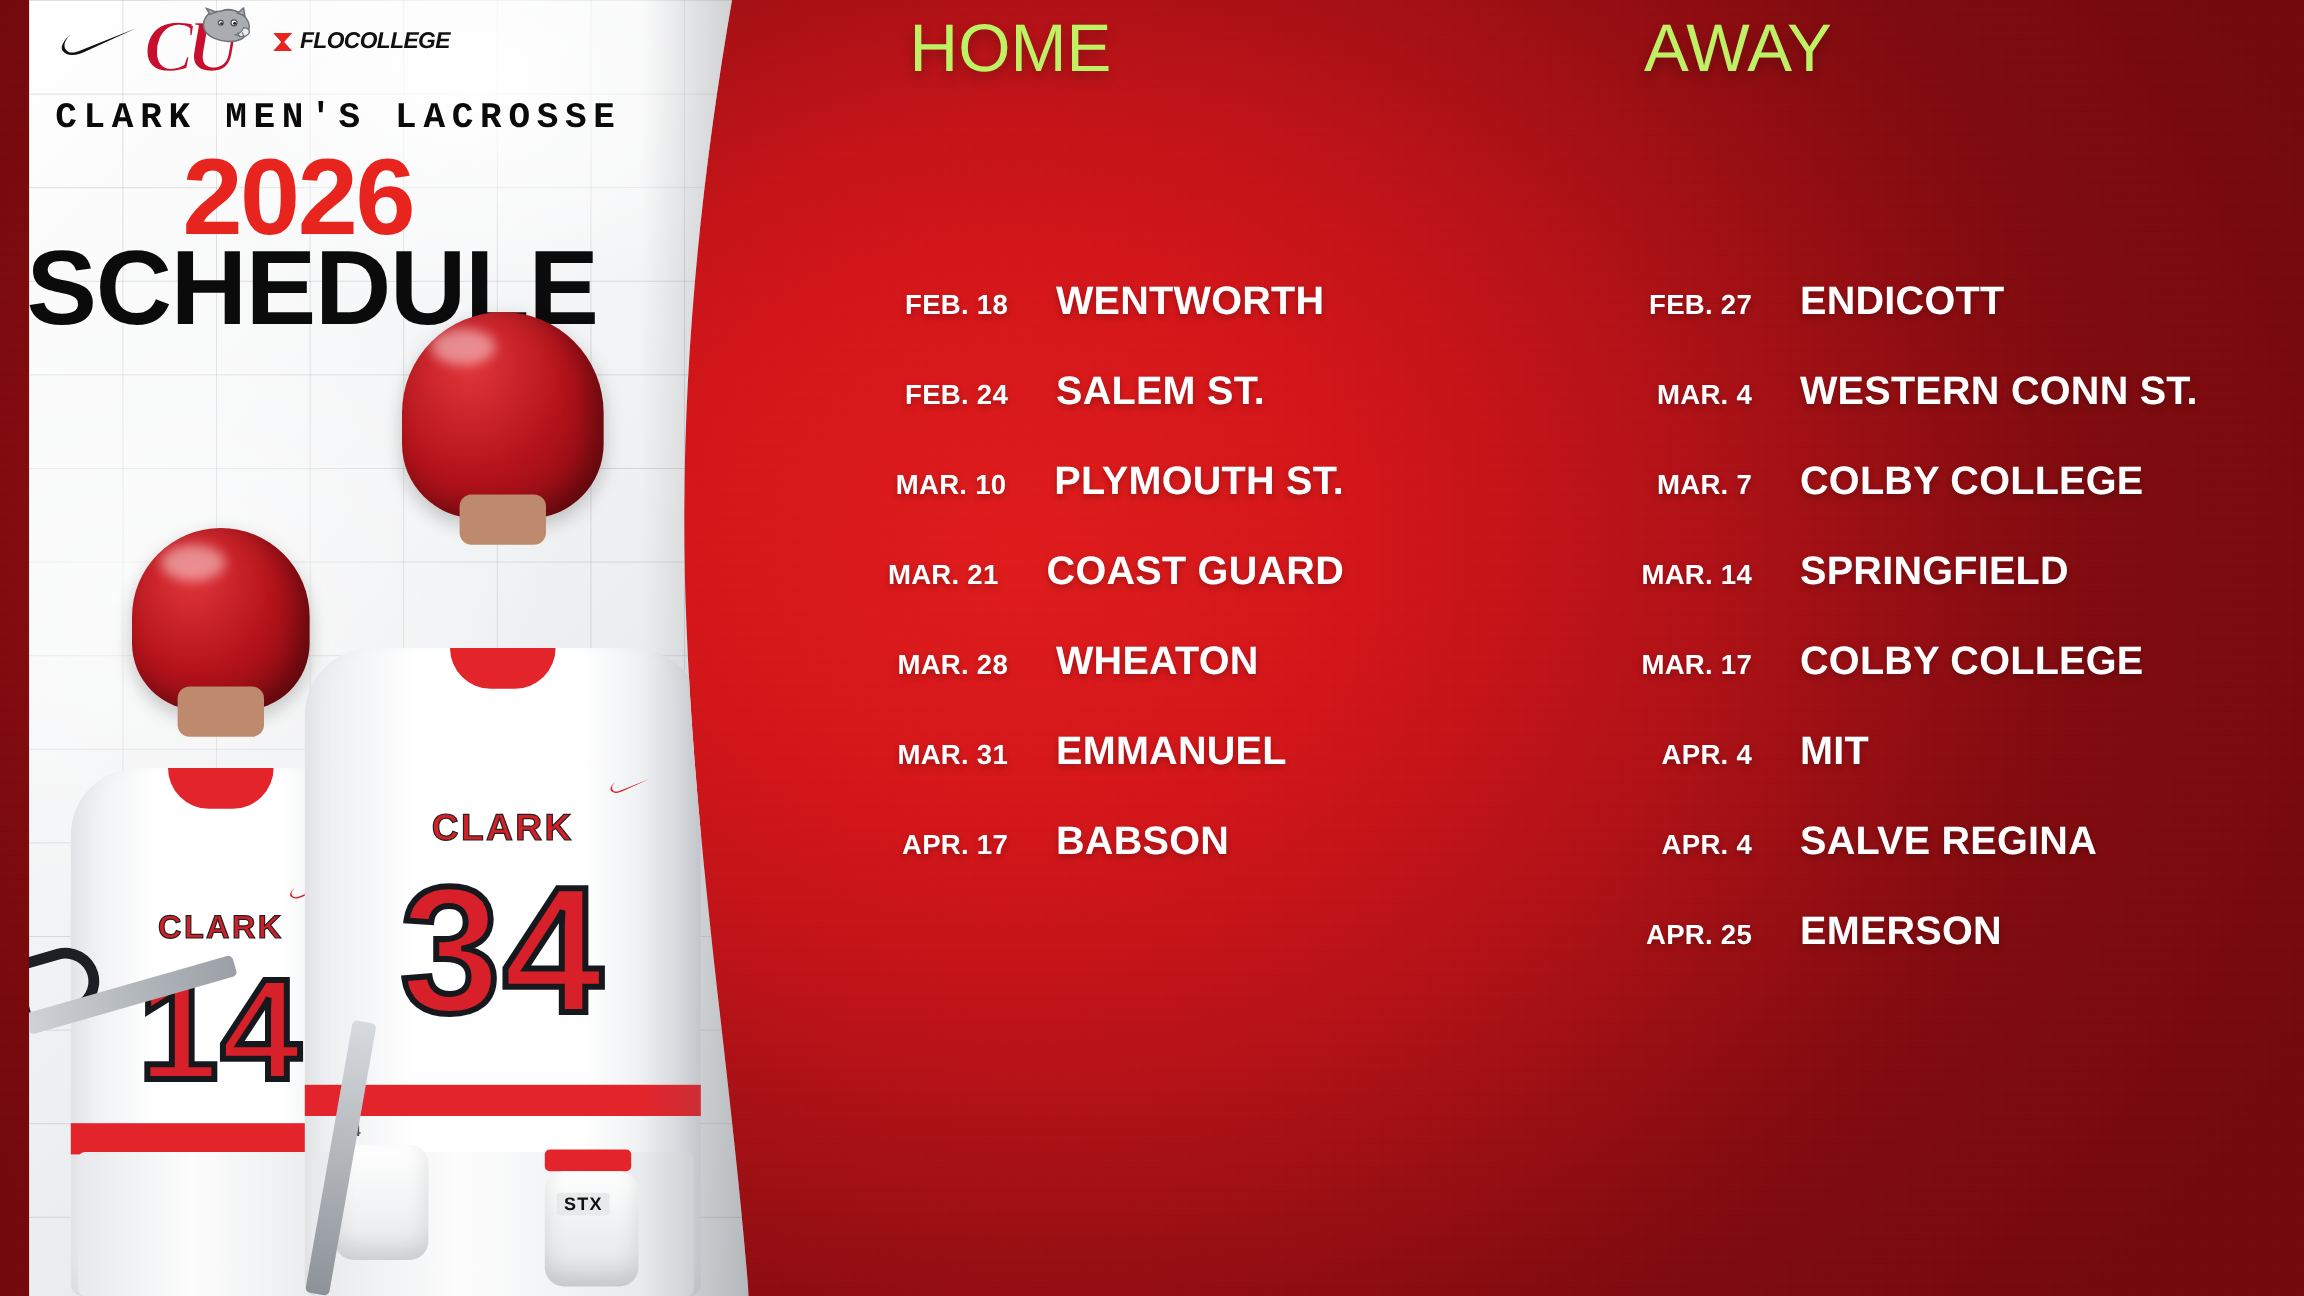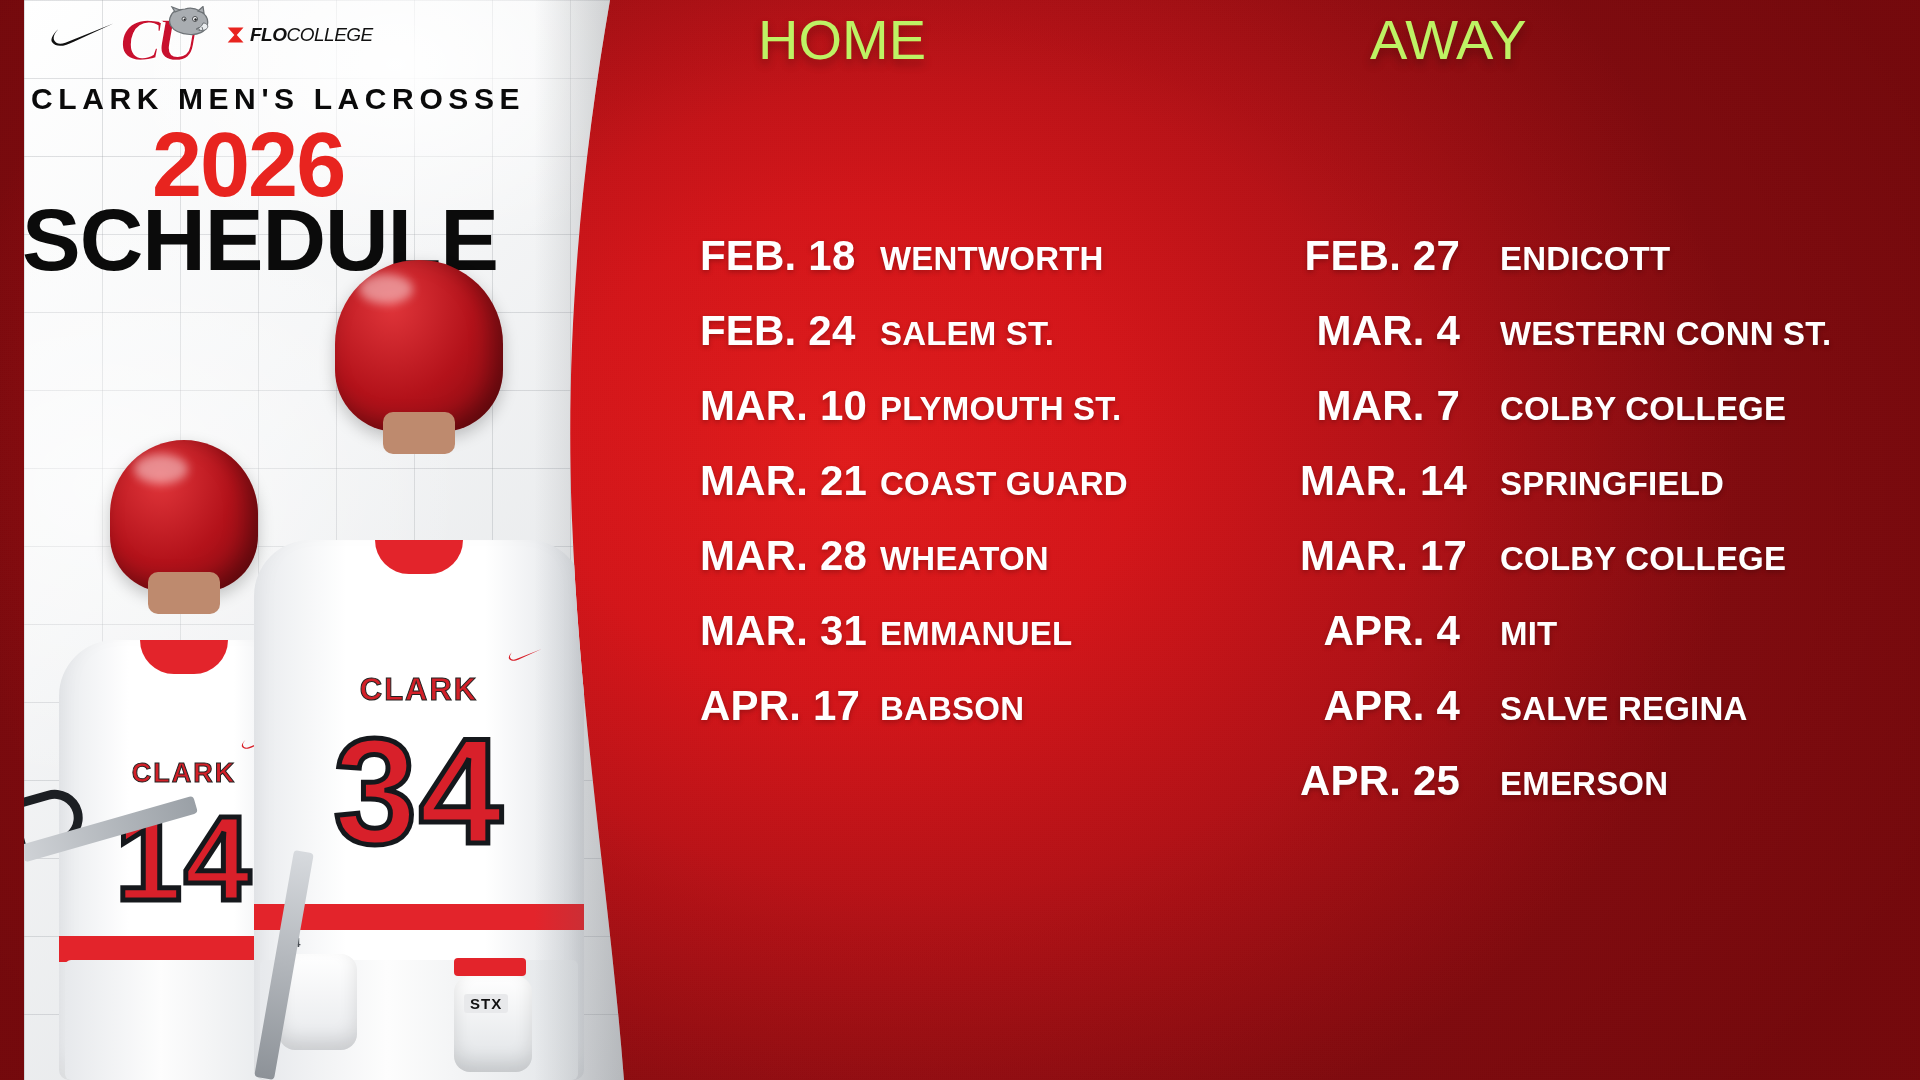--- a/index.html
+++ b/index.html
@@ -63,27 +63,28 @@
   .cu-text{
     font-family:"Liberation Serif",serif;font-weight:bold;font-style:italic;
     font-size:62px;color:#c8102e;letter-spacing:-6px;line-height:62px;
     position:absolute;left:2px;top:4px;
     -webkit-text-stroke:1.5px #fff;
   }
   .cougar{position:absolute;left:44px;top:2px;width:52px;height:40px;}
   .flo{position:absolute;left:188px;top:20px;display:flex;align-items:center;gap:4px;}
   .flo-mark{width:20px;height:20px;}
   .flo-txt{font-size:19px;font-weight:900;font-style:italic;letter-spacing:-.5px;color:#111;}
-  .flo-txt .lite{font-weight:400;}
+  .flo-txt .lite{font-weight:700;}
 
   
   .team-name{
-    position:absolute;left:7px;top:82px;width:540px;
+    position:absolute;left:22px;top:82px;width:540px;
     font-size:30px;font-weight:900;letter-spacing:5.6px;color:#0a0a0a;
     white-space:nowrap;
+    font-family:Liberation Mono, monospace;
   }
   .year{
     position:absolute;left:128px;top:120px;
     font-size:90px;font-weight:900;letter-spacing:-2px;color:#e8241f;line-height:1;
   }
   .sched{
     position:absolute;left:-2px;top:196px;
     font-size:88px;font-weight:900;letter-spacing:-1px;color:#0b0b0b;line-height:1;
   }
 
@@ -205,21 +206,21 @@
   .sched-block{position:absolute;top:232px;}
   .block-home{left:700px;width:420px;}
   .block-away{left:1300px;width:620px;}
 
   .row{
     display:flex;align-items:baseline;height:75px;
     color:#ffffff;
   }
   .row .date{
     width:180px;text-align:right;padding-right:40px;
-    font-size:42px;font-weight:900;letter-spacing:.2px;white-space:nowrap;
+    font-size:23px;font-weight:900;letter-spacing:.2px;white-space:nowrap;
     text-shadow:0 2px 5px rgba(0,0,0,.25);
   }
   .row .opp{
     font-size:33px;font-weight:900;letter-spacing:.2px;white-space:nowrap;
     text-shadow:0 2px 5px rgba(0,0,0,.25);
   }
   .block-away .row .date{width:200px;}
 </style>
 </head>
 <body>

